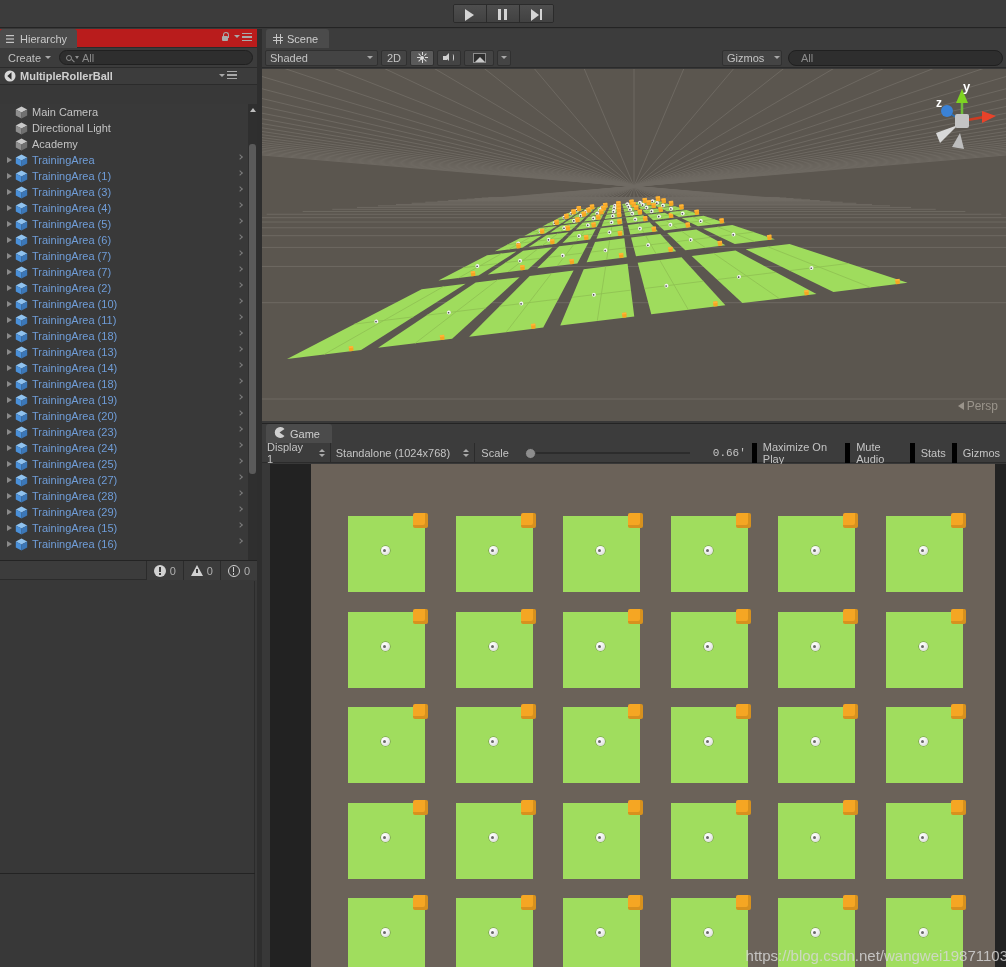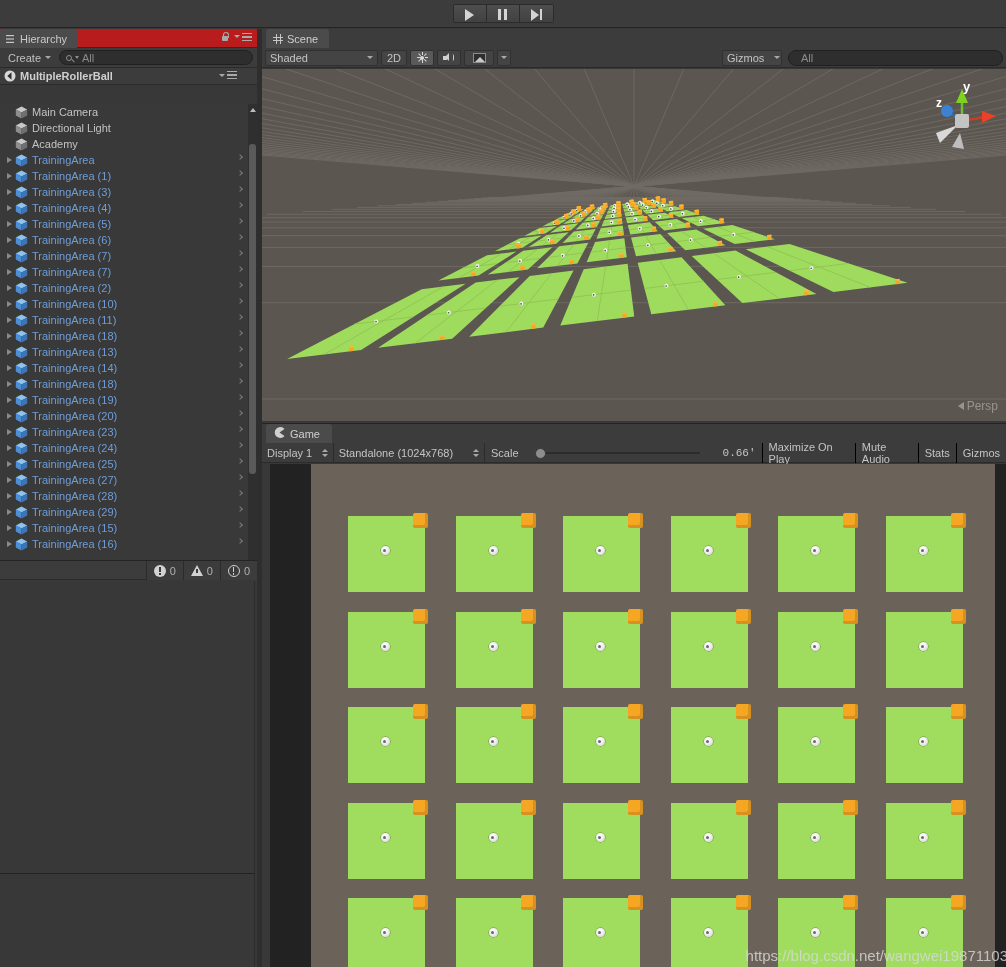--- a/index.html
+++ b/index.html
@@ -234,21 +234,21 @@
   .updown .u{width:0;height:0;border-left:3px solid transparent;border-right:3px solid transparent;border-bottom:3.5px solid #a9a9a9;}
   .updown .d{width:0;height:0;border-left:3px solid transparent;border-right:3px solid transparent;border-top:3.5px solid #a9a9a9;}
   .scale-area{display:flex;align-items:center;gap:16px;padding:0 6px;height:20px;}
   .scale-area .lab{color:#c4c4c4;font-size:11px;}
   .slider{position:relative;width:165px;height:12px;display:flex;align-items:center;cursor:pointer;}
   .slider .track{width:100%;height:2px;background:#2c2c2c;}
   .slider .knob{position:absolute;left:0px;top:1px;width:11px;height:11px;border-radius:50%;background:#8d8d8d;border:1px solid #3a3a3a;}
   .scale-val{color:#c4c4c4;font-size:11px;width:40px;text-align:right;font-family:Liberation Mono, monospace;}
   .gt-btn{
     height:20px;display:flex;align-items:center;padding:0 6px;color:#c4c4c4;font-size:11px;
-    cursor:pointer;border-left:1px solid #000000;
+    cursor:pointer;border-left:5px solid #000000;
   }
 
   .game-viewport{
     position:absolute;left:8px;top:40px;width:744px;height:504px;background:#222;
     overflow:hidden;
   }
   .game-inner{position:absolute;left:41px;top:0;width:684px;height:504px;background:#6b6259;}
   .plat{position:absolute;background:#a0dd5e;}
   .plat .ball{
     position:absolute;width:9px;height:9px;border-radius:50%;

